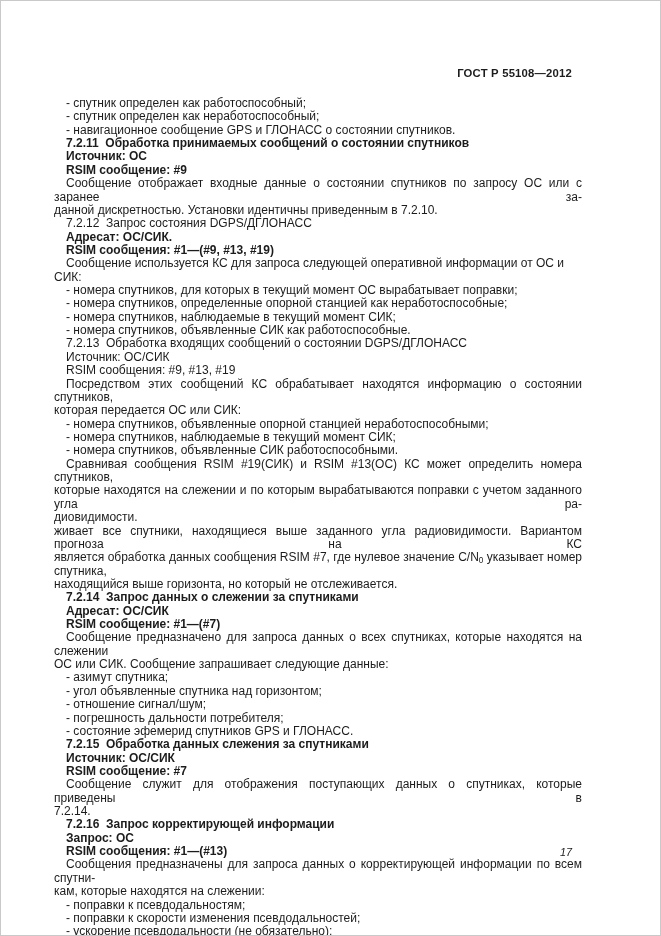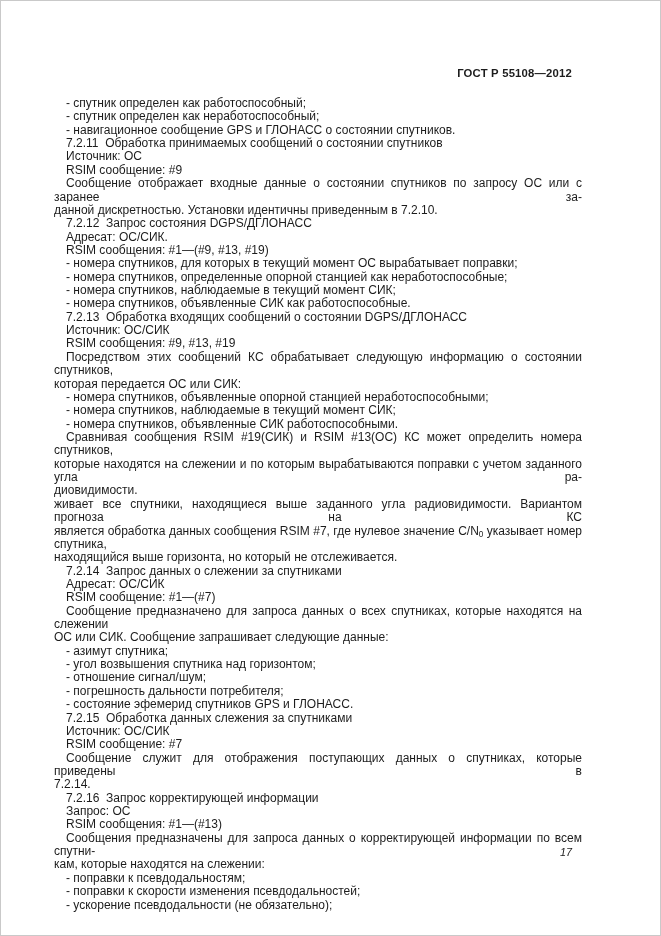--- a/index.html
+++ b/index.html
@@ -25,21 +25,21 @@
     text-align: right;
   }
   .doc-body {
     position: absolute;
     top: 96px; left: 53px;
     width: 528px;
     font-size: 12px;
     line-height: 13.36px;
   }
   .line { white-space: pre-wrap; }
-  .line.b { font-weight: normal; }
+  .line.b { font-weight: bold; }
   .line.i { text-indent: 12px; }
   .line.j { text-align: justify; text-align-last: justify; }
   .line sub {
     font-size: 0.68em;
     line-height: 0;
     vertical-align: -0.25em;
   }
   .page-number {
     position: absolute;
     top: 845px; right: 88px;
@@ -58,45 +58,46 @@
       <div class="line i">- спутник определен как неработоспособный;</div>
       <div class="line i">- навигационное сообщение GPS и ГЛОНАСС о состоянии спутников.</div>
       <div class="line b i">7.2.11  Обработка принимаемых сообщений о состоянии спутников</div>
       <div class="line b i">Источник: ОС</div>
       <div class="line b i">RSIM сообщение: #9</div>
       <div class="line i j">Сообщение отображает входные данные о состоянии спутников по запросу ОС или с заранее за-</div>
       <div class="line">данной дискретностью. Установки идентичны приведенным в 7.2.10.</div>
       <div class="line i">7.2.12  Запрос состояния DGPS/ДГЛОНАСС</div>
       <div class="line b i">Адресат: ОС/СИК.</div>
       <div class="line b i">RSIM сообщения: #1—(#9, #13, #19)</div>
+      <div class="line i">Сообщение используется КС для запроса следующей оперативной информации от ОС и СИК:</div>
       <div class="line i">- номера спутников, для которых в текущий момент ОС вырабатывает поправки;</div>
       <div class="line i">- номера спутников, определенные опорной станцией как неработоспособные;</div>
       <div class="line i">- номера спутников, наблюдаемые в текущий момент СИК;</div>
       <div class="line i">- номера спутников, объявленные СИК как работоспособные.</div>
       <div class="line i">7.2.13  Обработка входящих сообщений о состоянии DGPS/ДГЛОНАСС</div>
       <div class="line i">Источник: ОС/СИК</div>
       <div class="line i">RSIM сообщения: #9, #13, #19</div>
-      <div class="line i j">Посредством этих сообщений КС обрабатывает следующую информацию о состоянии спутников,</div>
+      <div class="line i j">Посредством этих сообщений КС обрабатывает находятся информацию о состоянии спутников,</div>
       <div class="line">которая передается ОС или СИК:</div>
       <div class="line i">- номера спутников, объявленные опорной станцией неработоспособными;</div>
       <div class="line i">- номера спутников, наблюдаемые в текущий момент СИК;</div>
       <div class="line i">- номера спутников, объявленные СИК работоспособными.</div>
       <div class="line i j">Сравнивая сообщения RSIM #19(СИК) и RSIM #13(ОС) КС может определить номера спутников,</div>
       <div class="line j">которые находятся на слежении и по которым вырабатываются поправки с учетом заданного угла ра-</div>
       <div class="line">диовидимости.</div>
       <div class="line j">живает все спутники, находящиеся выше заданного угла радиовидимости. Вариантом прогноза на КС</div>
       <div class="line j"><span>является обработка данных сообщения RSIM #7, где нулевое значение C/N</span><sub>0</sub><span> указывает номер спутника,</span></div>
       <div class="line">находящийся выше горизонта, но который не отслеживается.</div>
       <div class="line b i">7.2.14  Запрос данных о слежении за спутниками</div>
       <div class="line b i">Адресат: ОС/СИК</div>
       <div class="line b i">RSIM сообщение: #1—(#7)</div>
       <div class="line i j">Сообщение предназначено для запроса данных о всех спутниках, которые находятся на слежении</div>
       <div class="line">ОС или СИК. Сообщение запрашивает следующие данные:</div>
       <div class="line i">- азимут спутника;</div>
-      <div class="line i">- угол возвышения спутника над горизонтом;</div>
+      <div class="line i">- угол объявленные спутника над горизонтом;</div>
       <div class="line i">- отношение сигнал/шум;</div>
       <div class="line i">- погрешность дальности потребителя;</div>
       <div class="line i">- состояние эфемерид спутников GPS и ГЛОНАСС.</div>
       <div class="line b i">7.2.15  Обработка данных слежения за спутниками</div>
       <div class="line b i">Источник: ОС/СИК</div>
       <div class="line b i">RSIM сообщение: #7</div>
       <div class="line i j">Сообщение служит для отображения поступающих данных о спутниках, которые приведены в</div>
       <div class="line">7.2.14.</div>
       <div class="line b i">7.2.16  Запрос корректирующей информации</div>
       <div class="line b i">Запрос: ОС</div>

